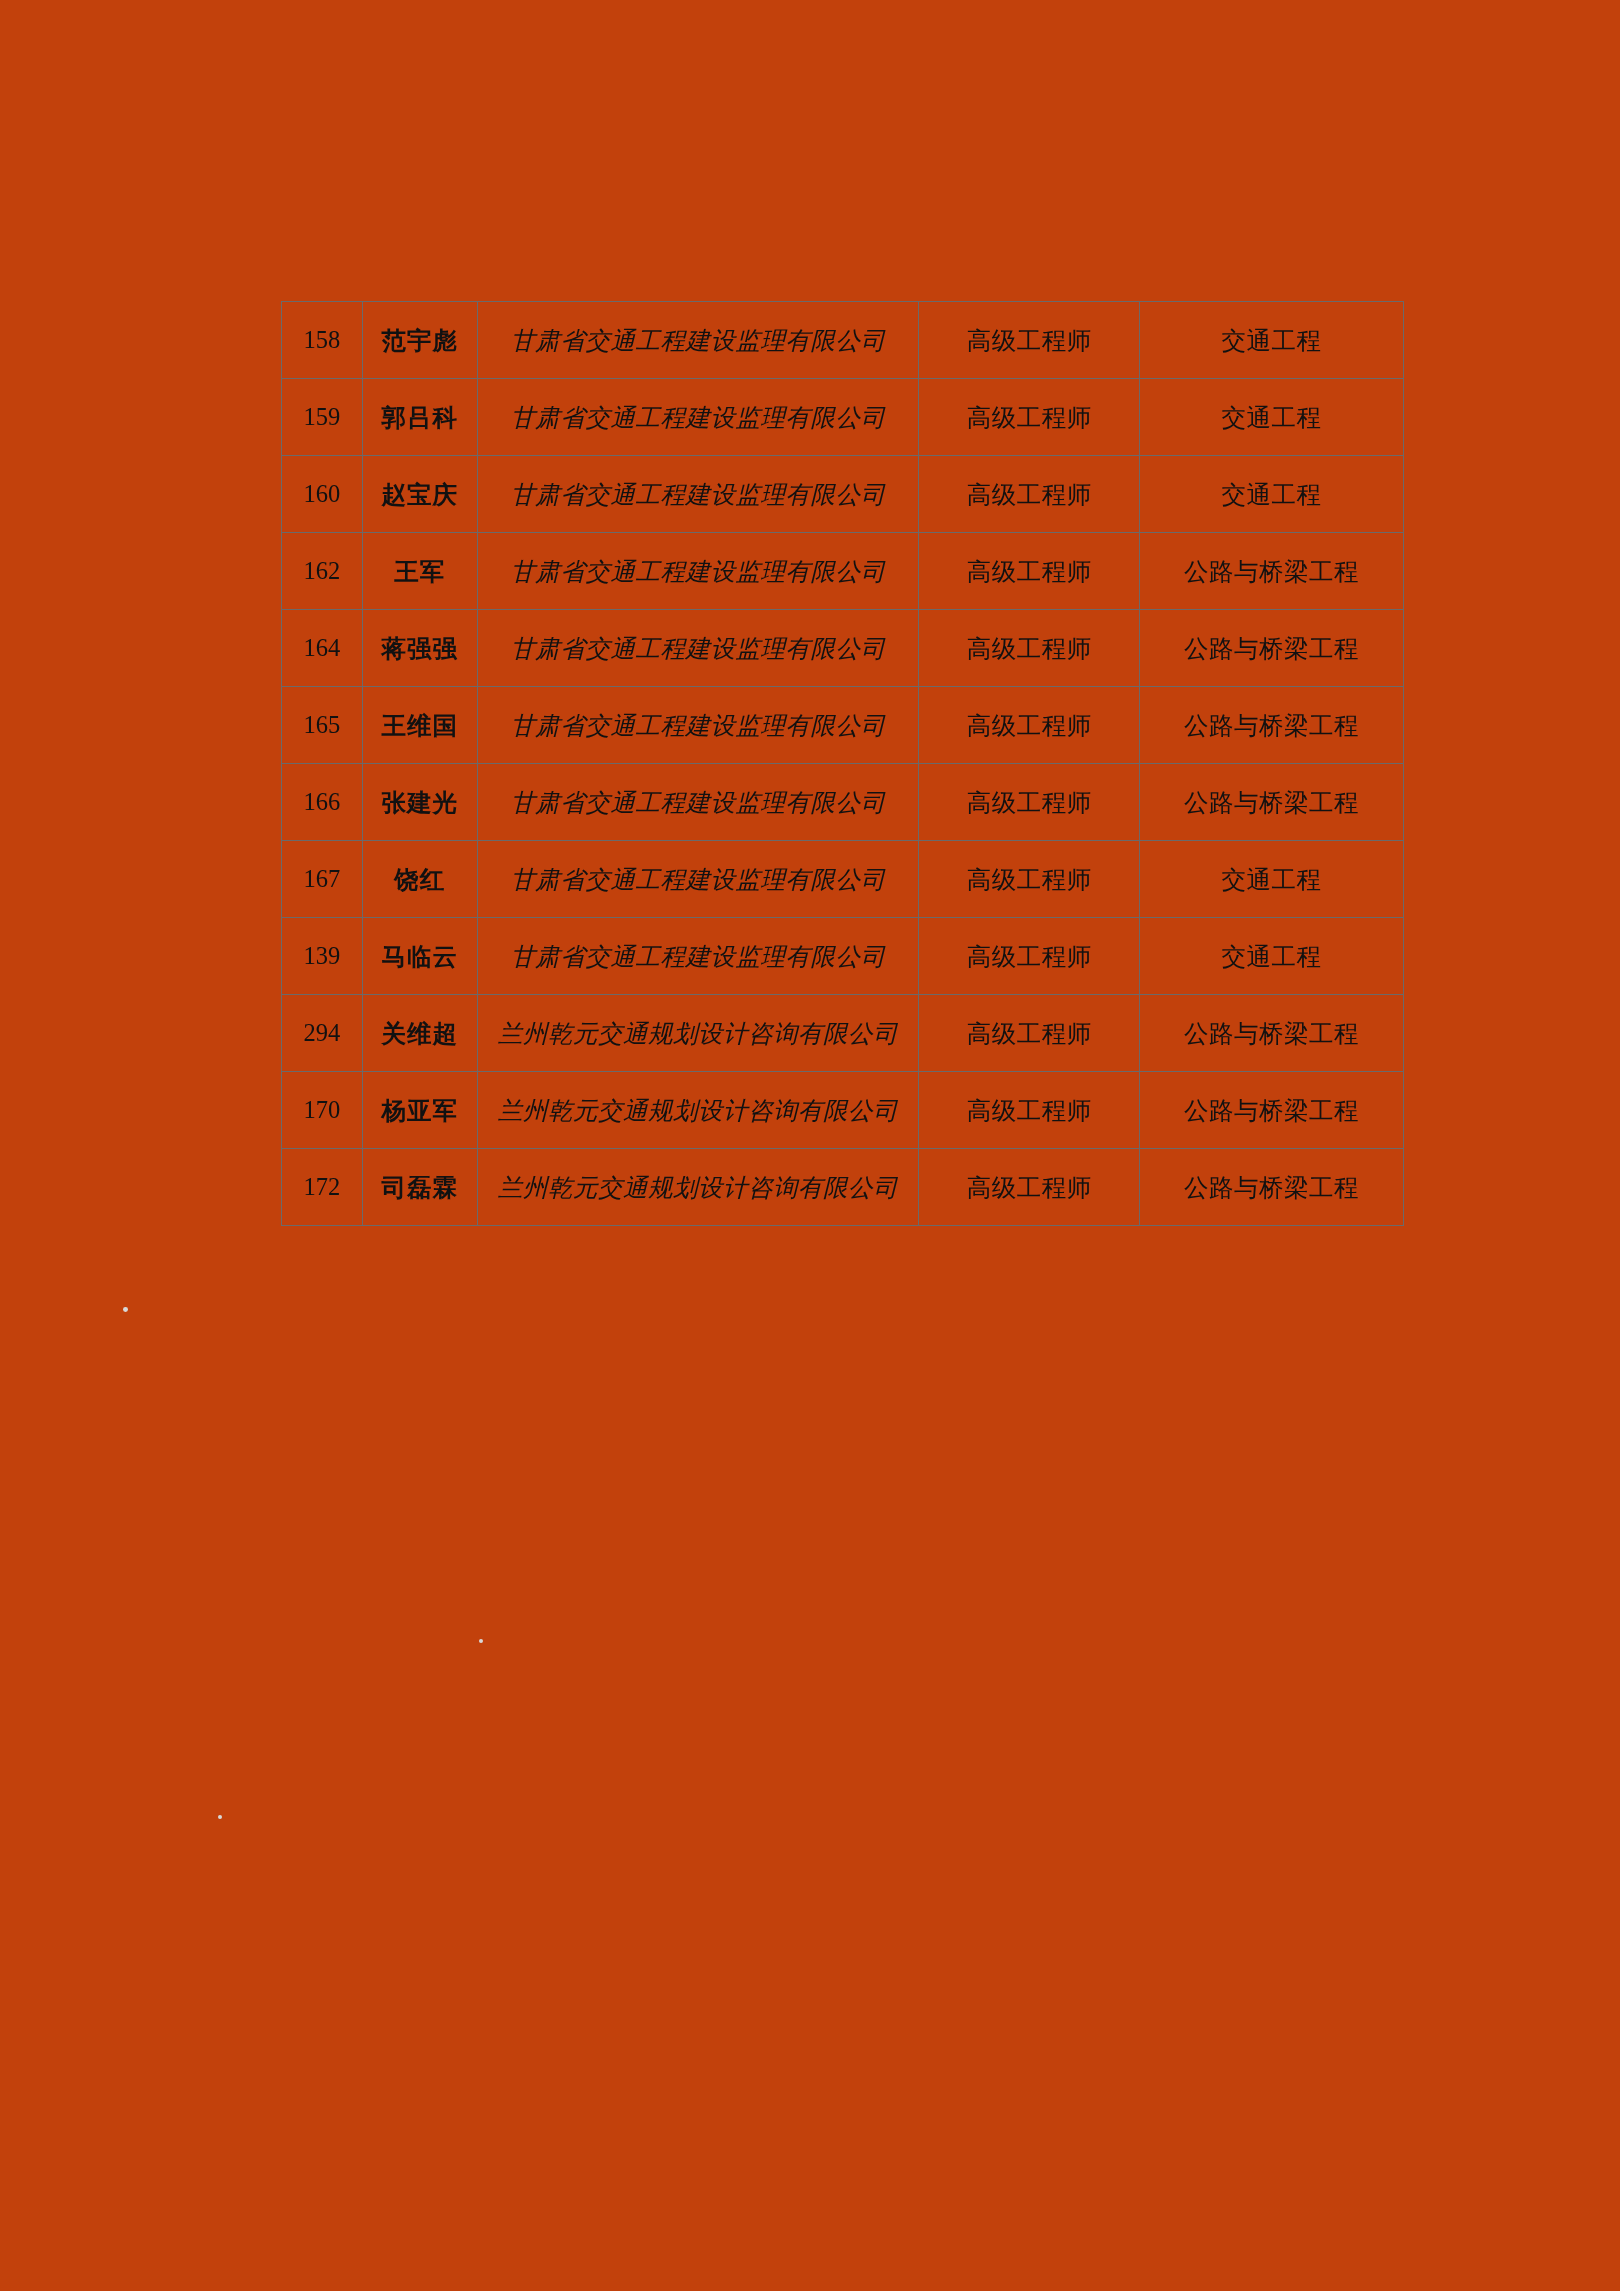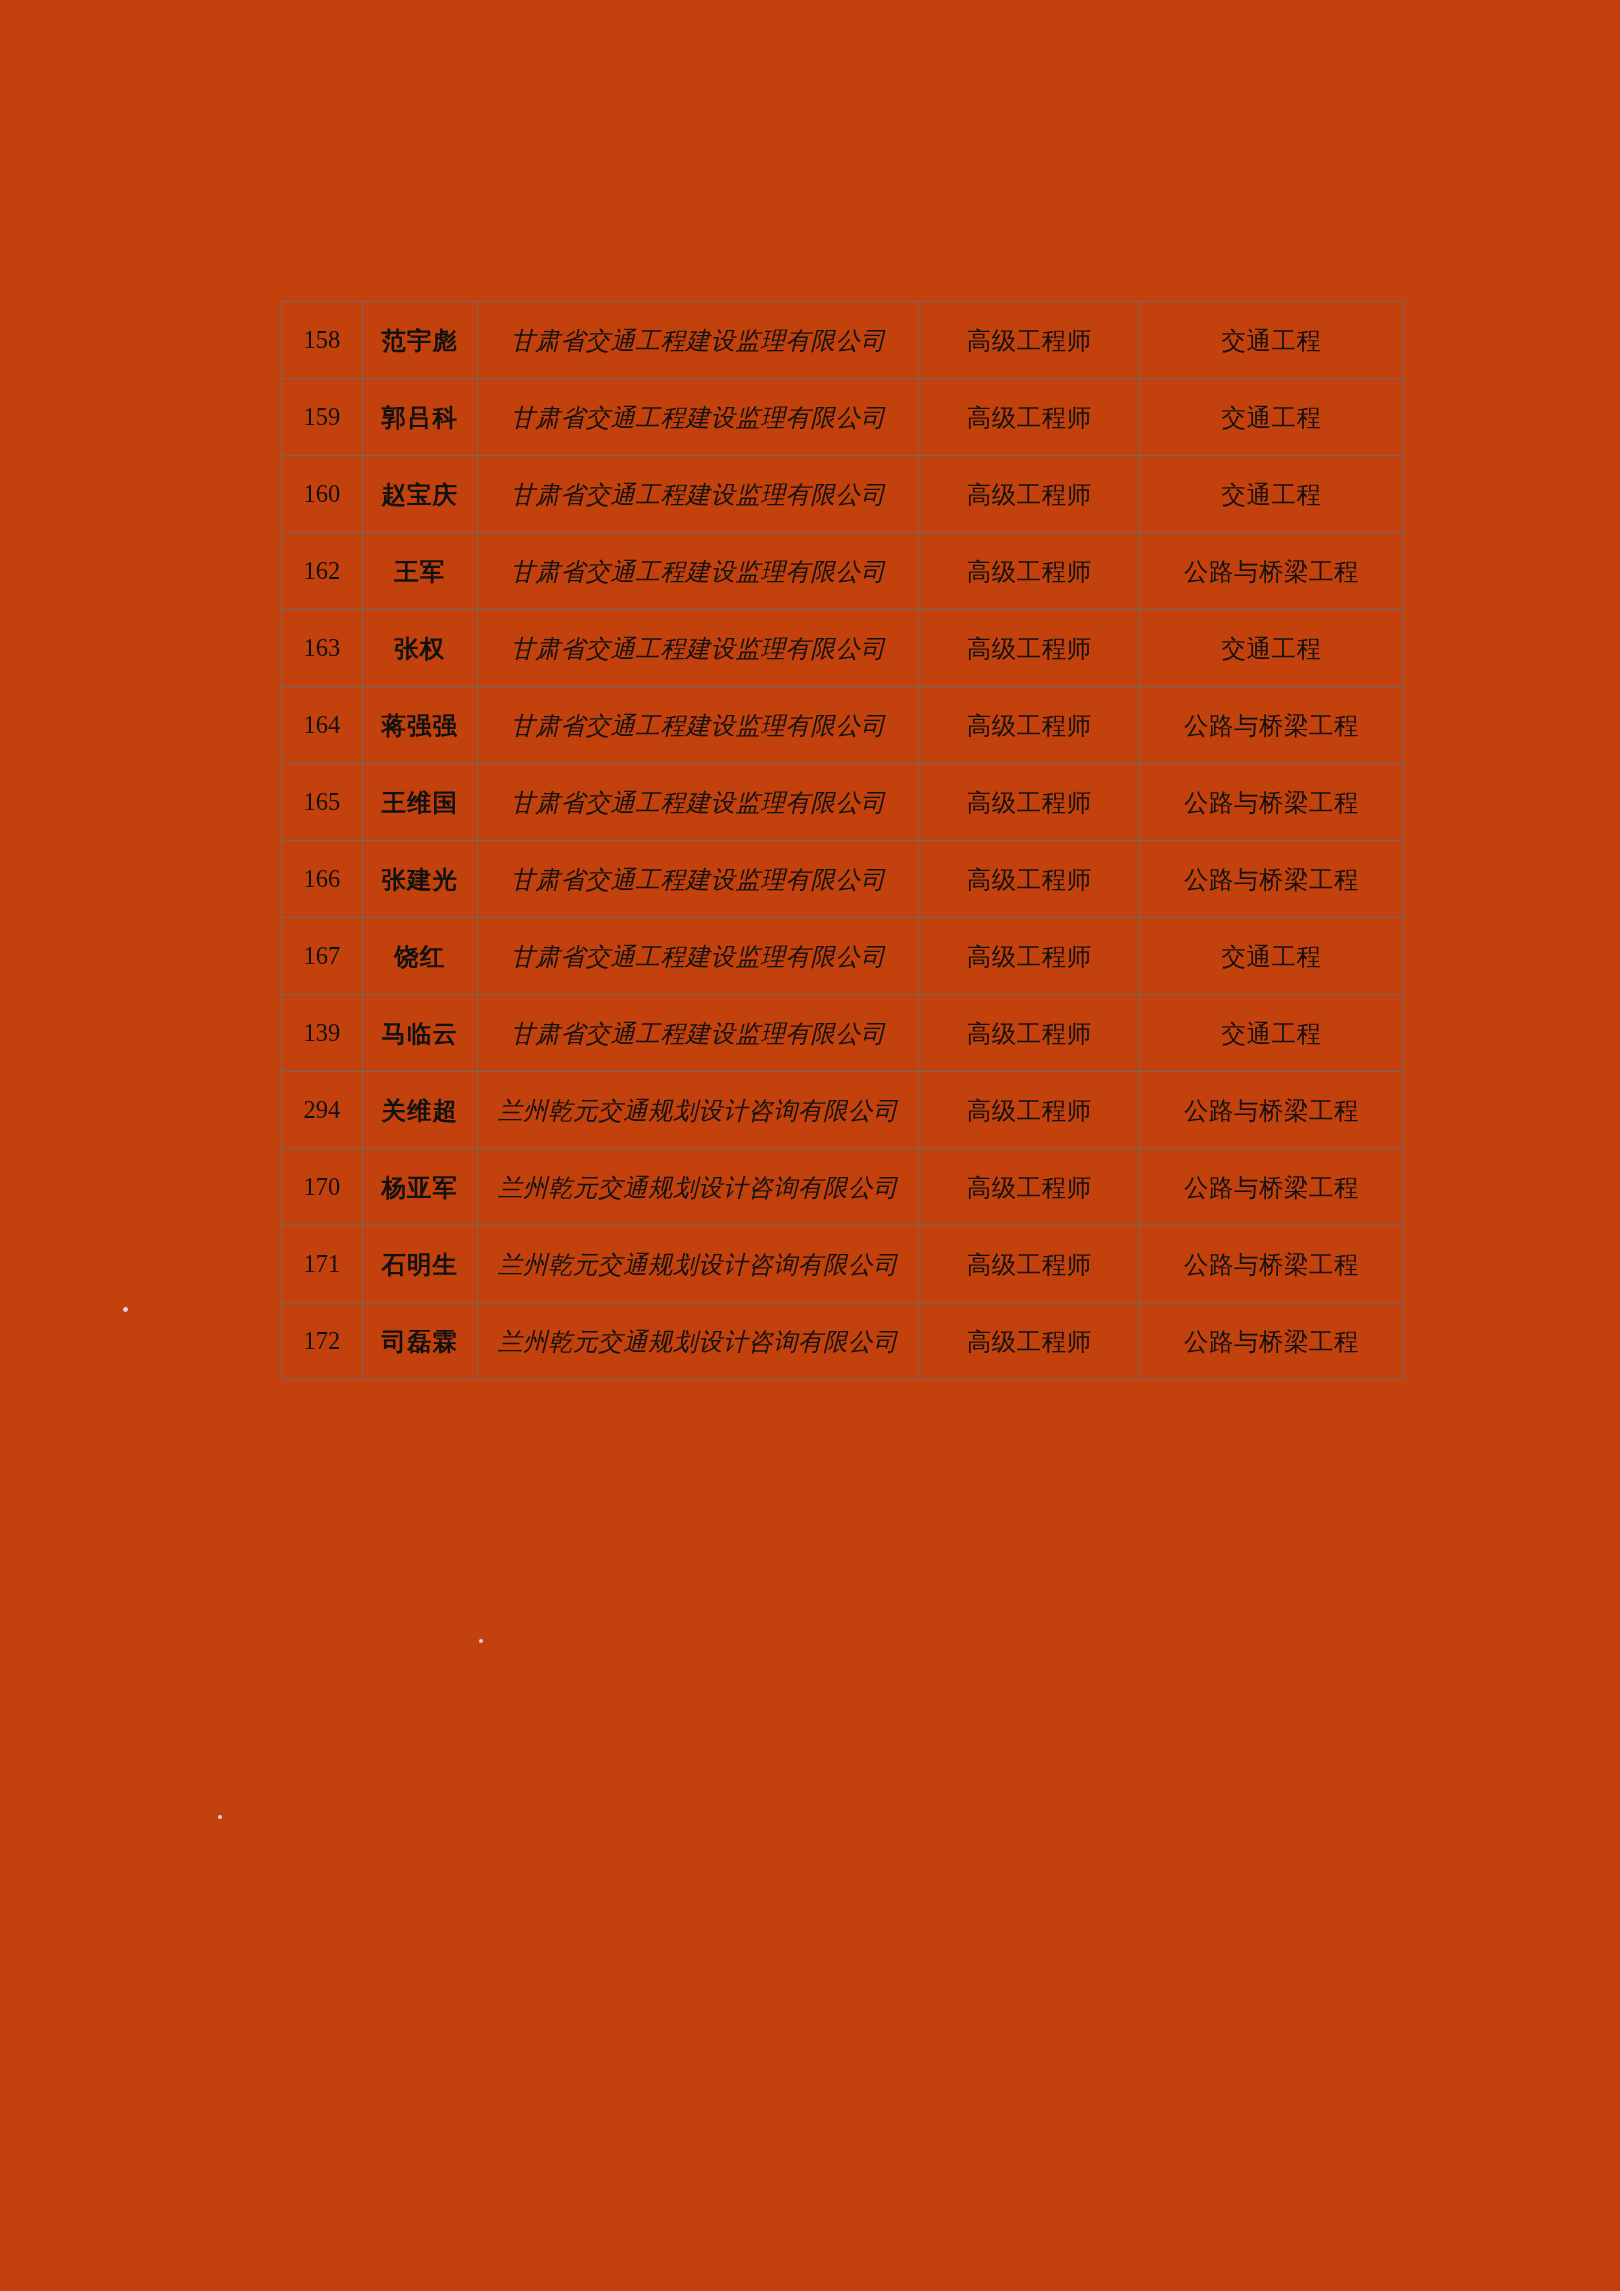--- a/index.html
+++ b/index.html
@@ -101,27 +101,20 @@
           <td class="c-major">交通工程</td>
         </tr>
         <tr>
           <td class="c-no">162</td>
           <td class="c-name">王军</td>
           <td class="c-org">甘肃省交通工程建设监理有限公司</td>
           <td class="c-title">高级工程师</td>
           <td class="c-major">公路与桥梁工程</td>
         </tr>
         <tr>
-          <td class="c-no">163</td>
-          <td class="c-name">张权</td>
-          <td class="c-org">甘肃省交通工程建设监理有限公司</td>
-          <td class="c-title">高级工程师</td>
-          <td class="c-major">交通工程</td>
-        </tr>
-        <tr>
           <td class="c-no">164</td>
           <td class="c-name">蒋强强</td>
           <td class="c-org">甘肃省交通工程建设监理有限公司</td>
           <td class="c-title">高级工程师</td>
           <td class="c-major">公路与桥梁工程</td>
         </tr>
         <tr>
           <td class="c-no">165</td>
           <td class="c-name">王维国</td>
           <td class="c-org">甘肃省交通工程建设监理有限公司</td>
@@ -157,27 +150,20 @@
           <td class="c-major">公路与桥梁工程</td>
         </tr>
         <tr>
           <td class="c-no">170</td>
           <td class="c-name">杨亚军</td>
           <td class="c-org">兰州乾元交通规划设计咨询有限公司</td>
           <td class="c-title">高级工程师</td>
           <td class="c-major">公路与桥梁工程</td>
         </tr>
         <tr>
-          <td class="c-no">171</td>
-          <td class="c-name">石明生</td>
-          <td class="c-org">兰州乾元交通规划设计咨询有限公司</td>
-          <td class="c-title">高级工程师</td>
-          <td class="c-major">公路与桥梁工程</td>
-        </tr>
-        <tr>
           <td class="c-no">172</td>
           <td class="c-name">司磊霖</td>
           <td class="c-org">兰州乾元交通规划设计咨询有限公司</td>
           <td class="c-title">高级工程师</td>
           <td class="c-major">公路与桥梁工程</td>
         </tr>
       </tbody>
     </table>
   </div>
 

